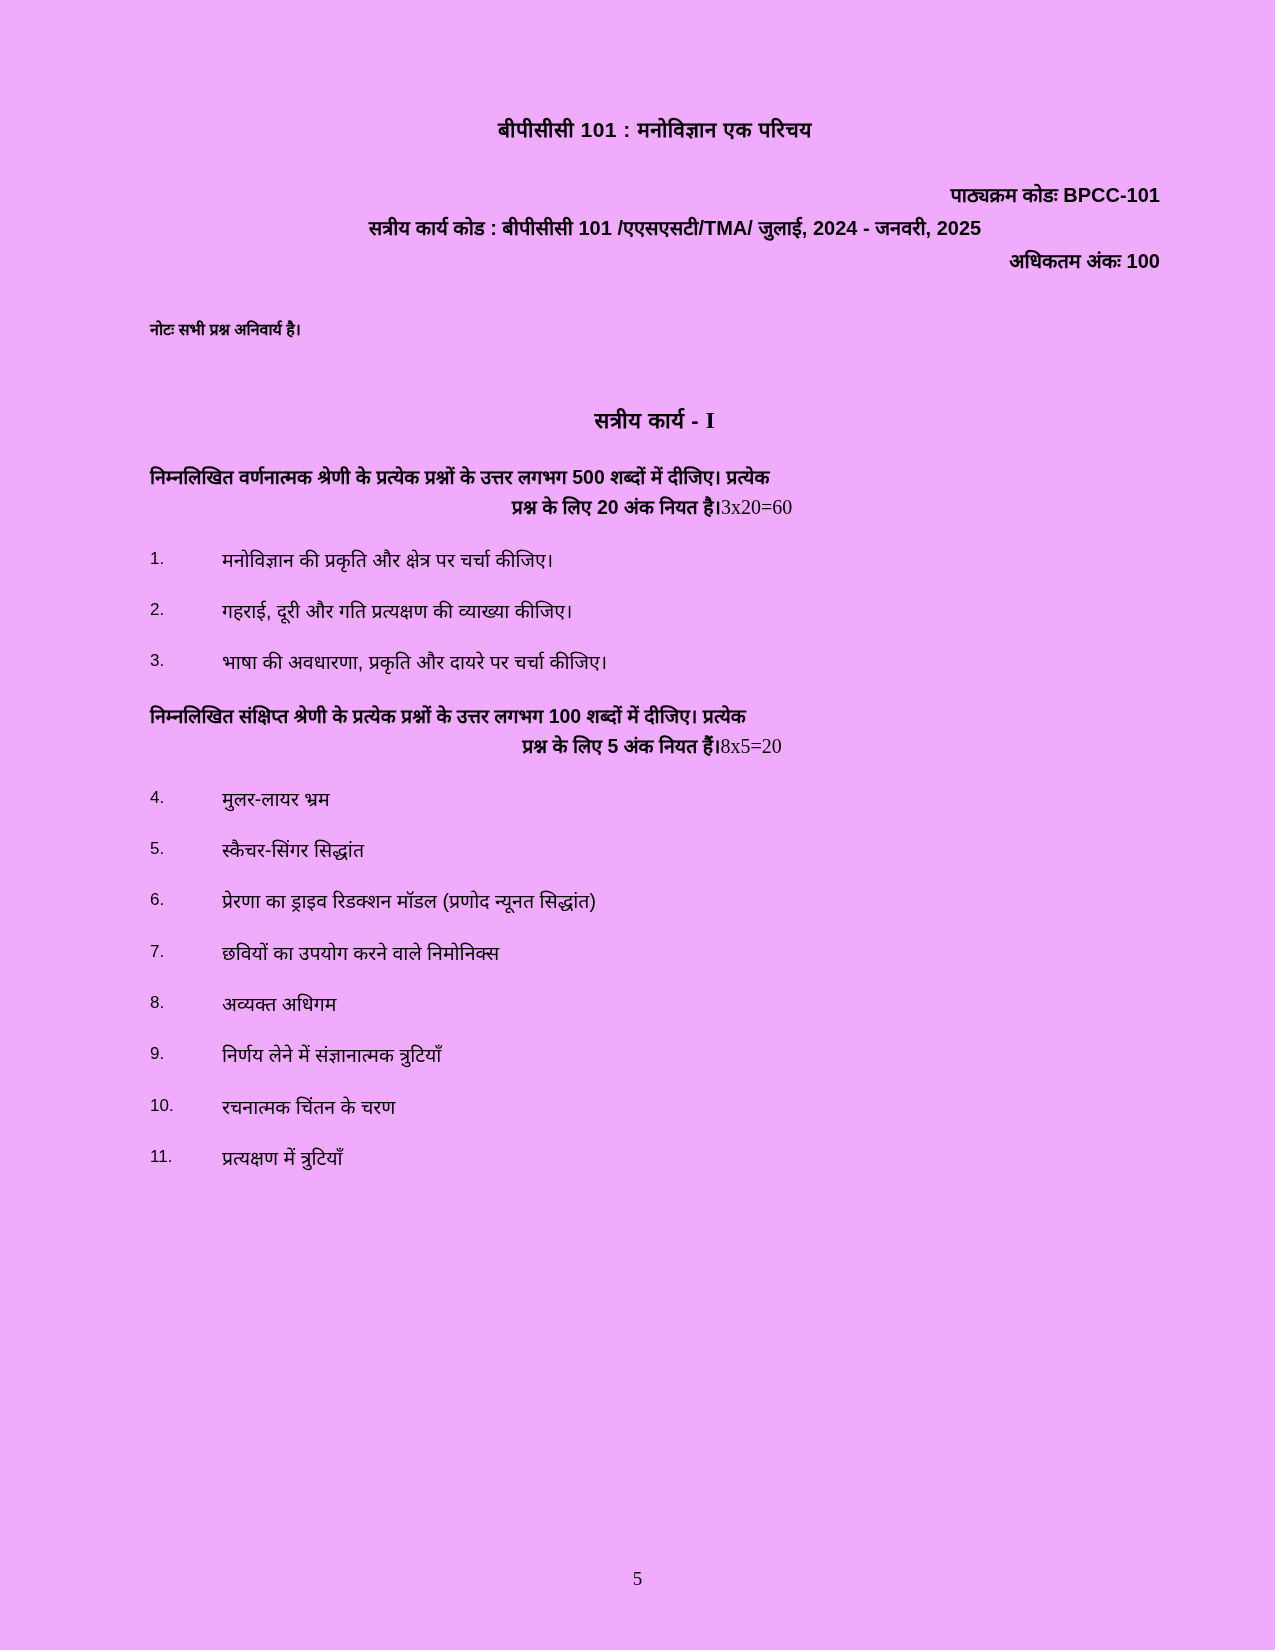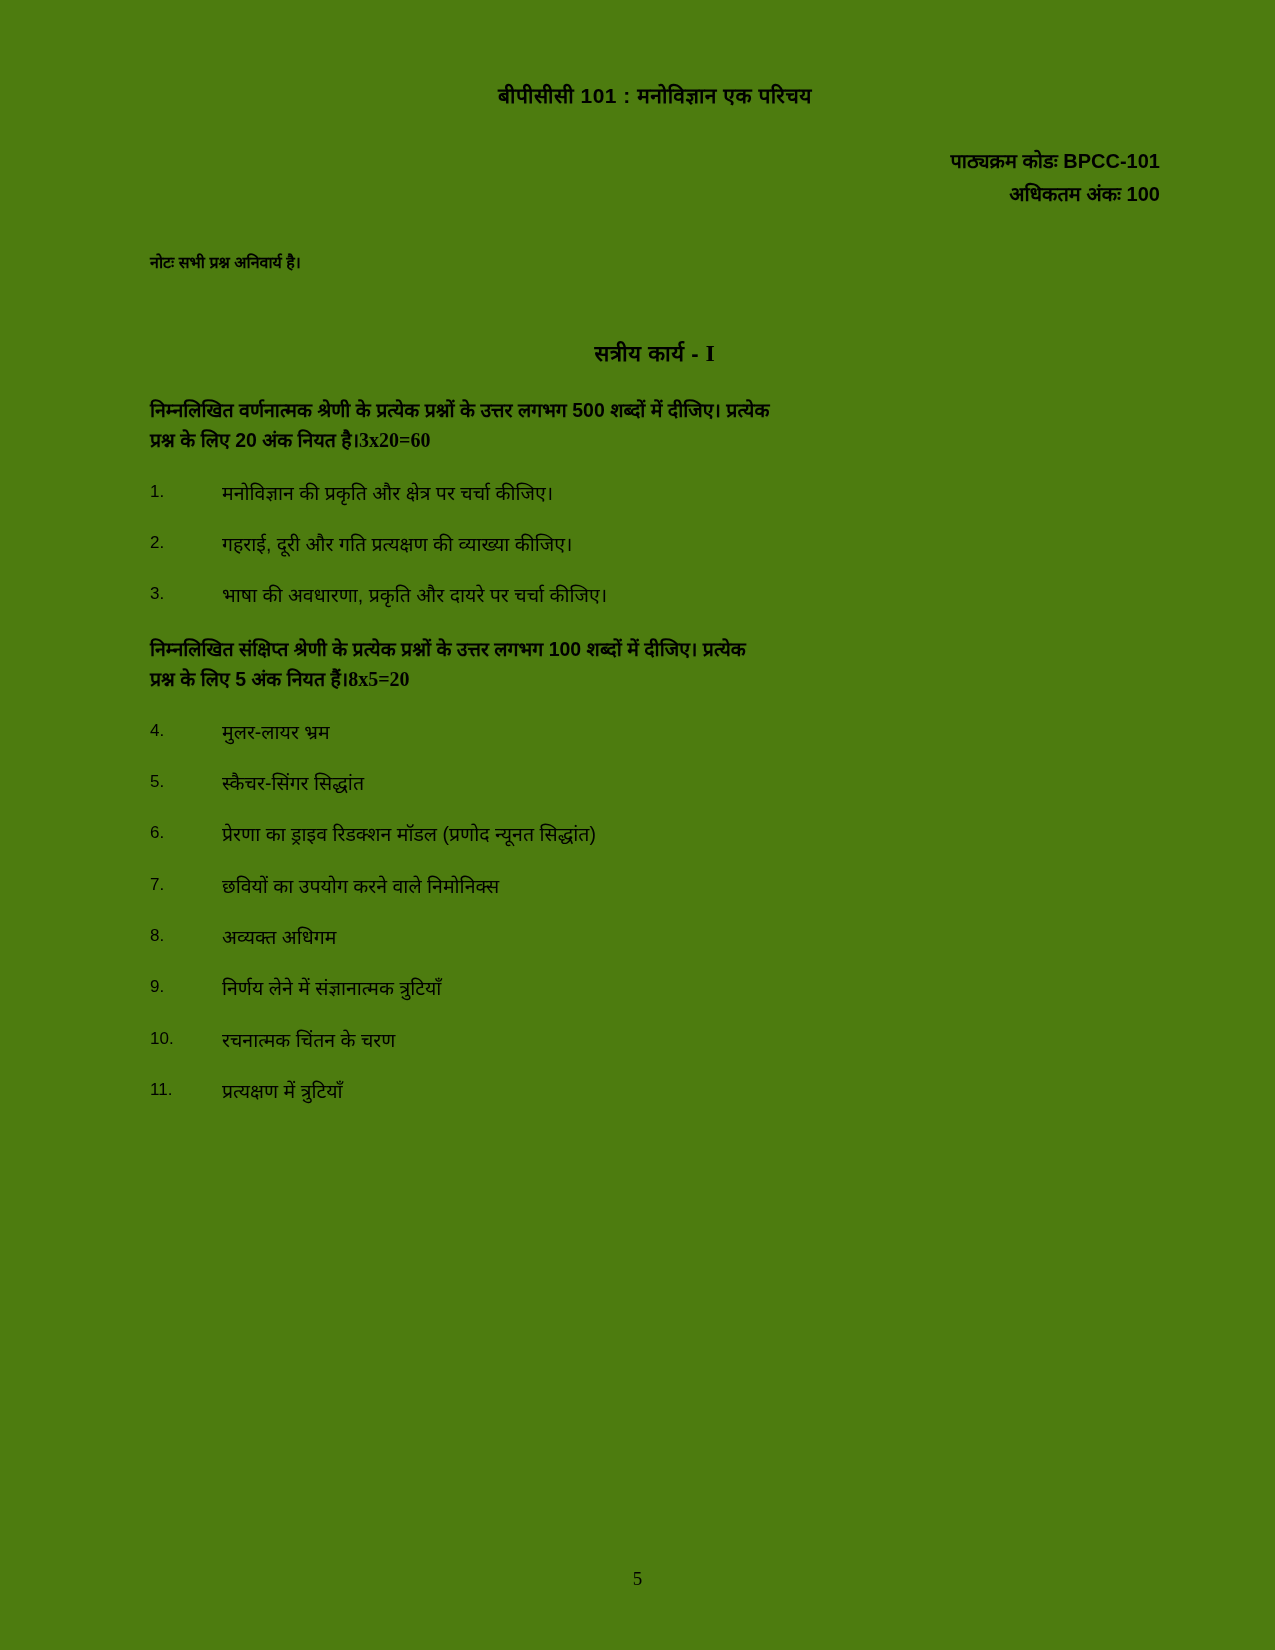--- a/index.html
+++ b/index.html
@@ -9,23 +9,23 @@
   }
   body {
     font-family: "Liberation Sans", sans-serif;
     color: #000000;
   }
   .page {
     position: relative;
     width: 1275px;
     height: 1650px;
     margin: 0 auto;
-    background: #4d7c0f;
+    background: #f0abfc;
     box-sizing: border-box;
-    padding: 70px 115px 40px 150px;
+    padding: 104px 115px 40px 150px;
   }
   .header-block {
     text-align: center;
     margin-top: 10px;
   }
   .title-line {
     font-size: 21px;
     font-weight: bold;
     letter-spacing: 0.5px;
     line-height: 1.55;
@@ -66,31 +66,31 @@
     font-size: 19.5px;
     font-weight: bold;
     line-height: 1.55;
     text-align: justify;
     position: relative;
   }
   .instructions .ital {
   }
   .marks-row {
     display: flex;
-    justify-content: flex-start;
+    justify-content: center;
     align-items: baseline;
     font-size: 19.5px;
     font-weight: bold;
   }
   .marks-row .left {
     white-space: nowrap;
   }
   .marks-row .right {
     font-family: "Liberation Serif", serif;
-    font-weight: bold;
+    font-weight: normal;
     font-size: 20px;
     padding-right: 6px;
   }
   ol.qlist {
     list-style: none;
     margin: 24px 0 0 0;
     padding: 0;
   }
   ol.qlist li {
     display: flex;
@@ -124,20 +124,21 @@
 <body>
 
 <div class="page">
 
   <div class="header-block">
     <div class="title-line">बीपीसीसी 101 : मनोविज्ञान एक परिचय</div>
   </div>
 
   <div class="code-block">
     <div>पाठ्यक्रम कोडः BPCC-101</div>
+    <div class="code-line-center">सत्रीय कार्य कोड : बीपीसीसी 101 /एएसएसटी/TMA/ जुलाई, 2024 - जनवरी, 2025</div>
     <div>अधिकतम अंकः 100</div>
   </div>
 
   <div class="note">नोटः सभी प्रश्न अनिवार्य है।</div>
 
   <div class="section-heading">
     <span>सत्रीय कार्य - </span><span class="roman">I</span>
   </div>
 
   <div class="instructions">

